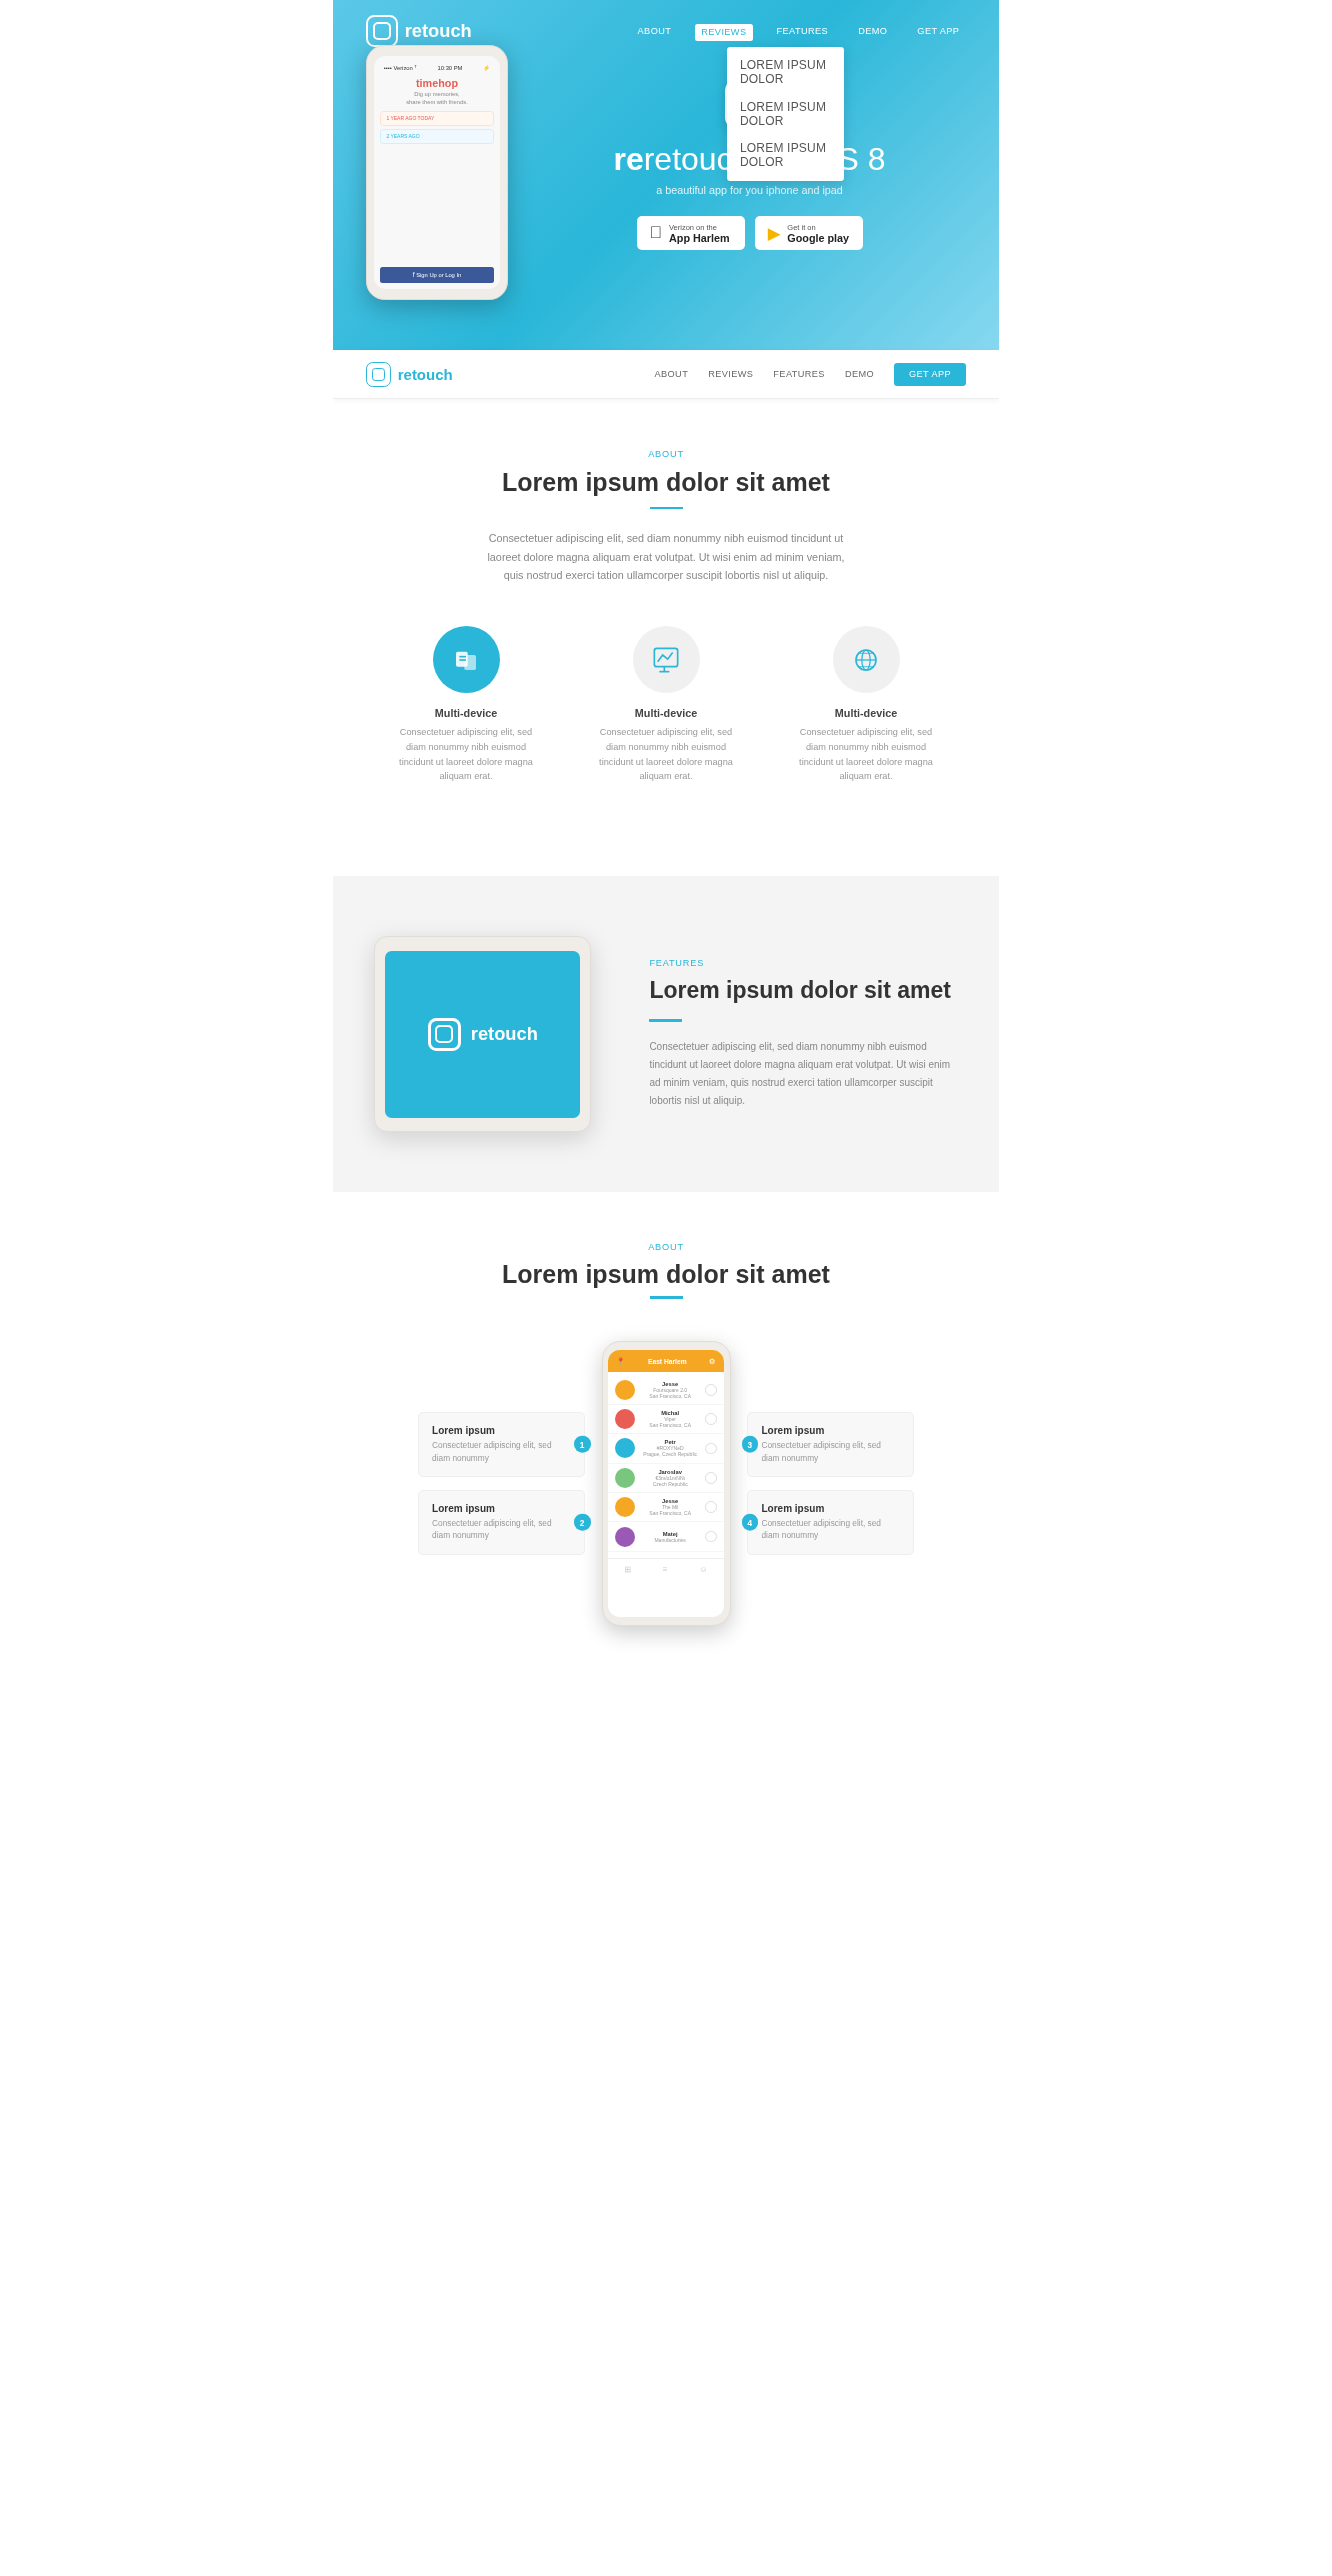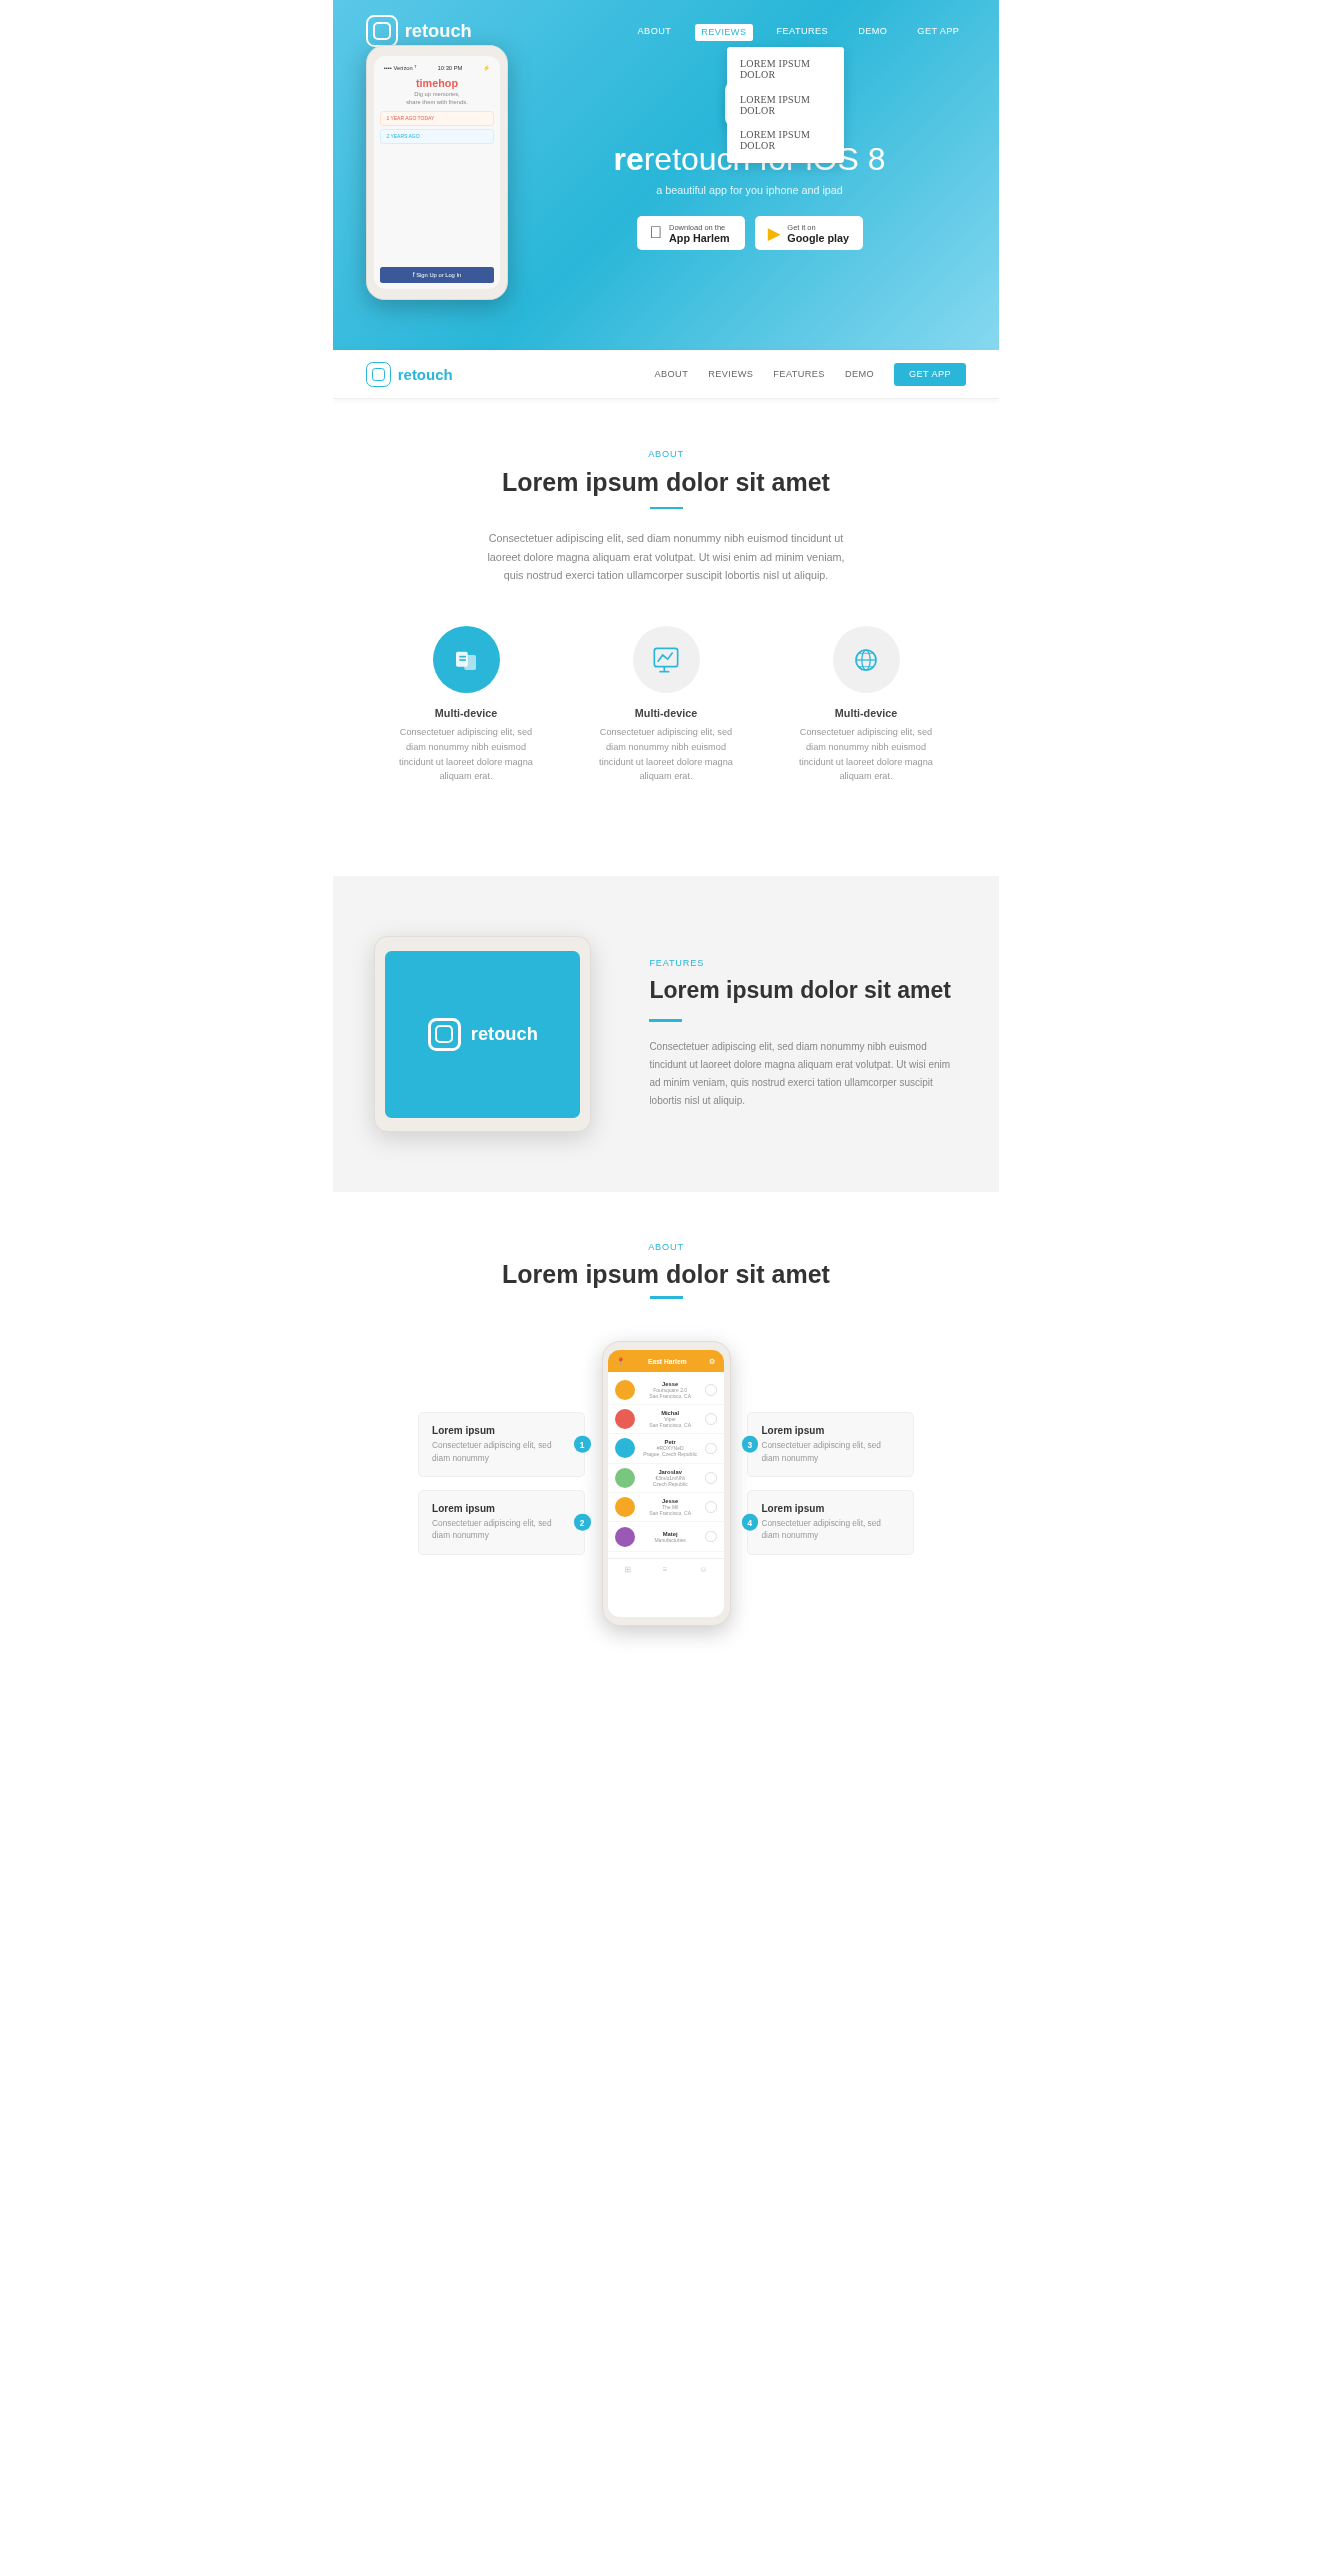--- a/index.html
+++ b/index.html
@@ -82,26 +82,25 @@
       background: white;
       border-radius: 3.3px;
       box-shadow: 0 3.3px 12.5px rgba(0,0,0,0.15);
       padding: 5px 0;
       z-index: 100;
       min-width: 117px;
     }
 
     .nav-dropdown-item {
       padding: 6.7px 13.3px;
-      font-size: 10px;
+      font-size: 12px;
       color: #555;
       text-transform: uppercase;
       letter-spacing: 0.2px;
       cursor: pointer;
-      font-family: Liberation Serif, serif;
     }
 
     .hero-content {
       display: flex;
       align-items: flex-start;
       padding: 0 33px 33px;
     }
 
     .phone-mockup {
       width: 142px;
@@ -751,21 +750,21 @@
         </div>
       </div>
       <h1 class="hero-title">
         <span style="font-weight:700;">re</span>retouch for iOS 8
       </h1>
       <p class="hero-subtitle">a beautiful app for you iphone and ipad</p>
       <div class="store-buttons">
         <div class="store-btn">
           <span class="store-btn-icon"></span>
           <div class="store-btn-text">
-            <span class="store-btn-label">Download on the</span>
+            <span class="store-btn-label">Verizon on the</span>
             <span class="store-btn-name">App Harlem</span>
           </div>
         </div>
         <div class="store-btn google">
           <span class="store-btn-icon">▶</span>
           <div class="store-btn-text">
             <span class="store-btn-label">Get it on</span>
             <span class="store-btn-name">Google play</span>
           </div>
         </div>

